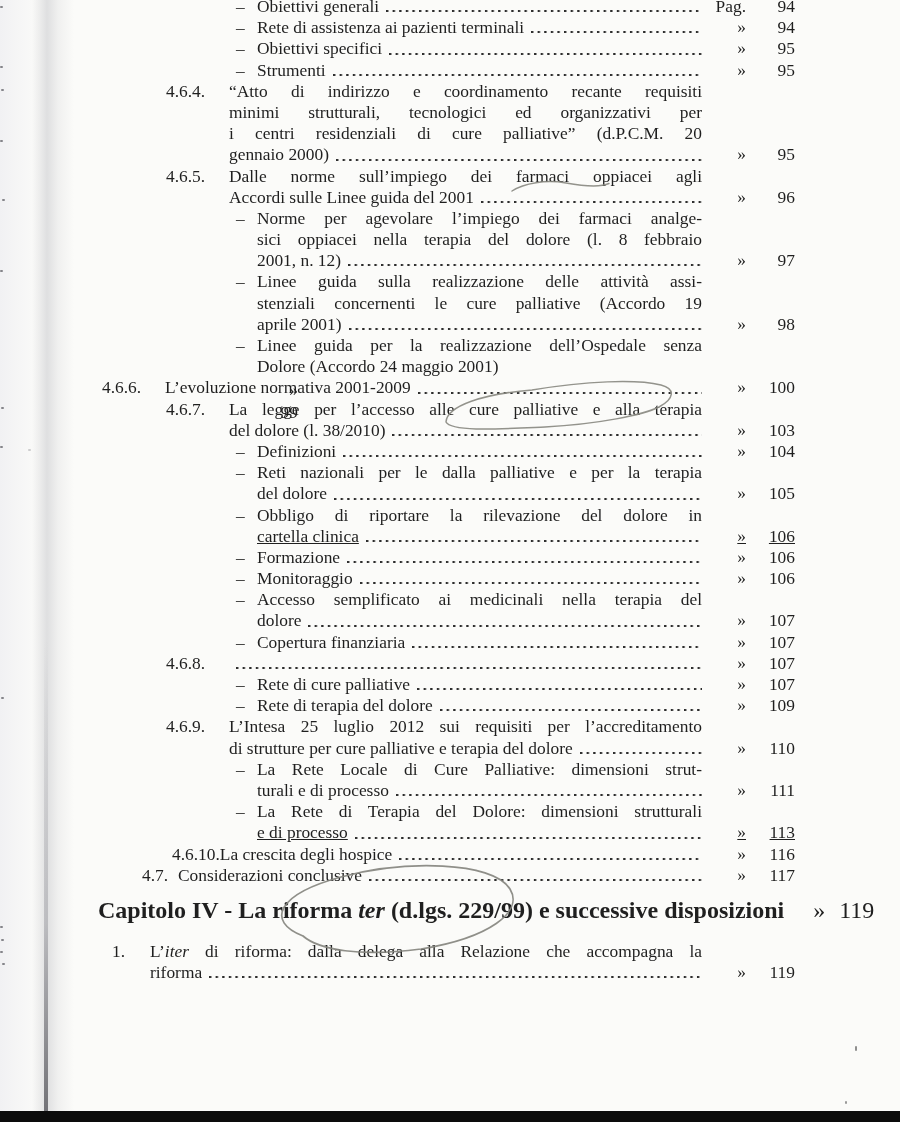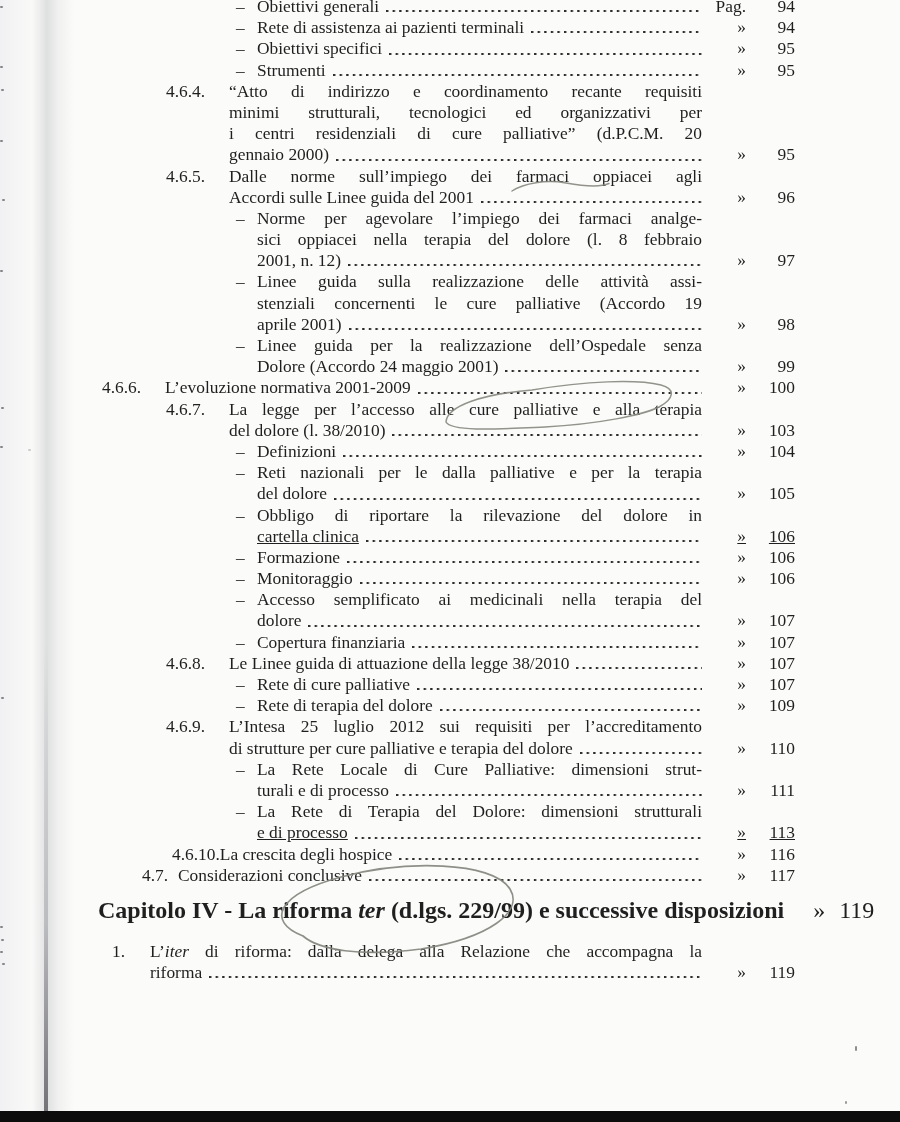--- a/index.html
+++ b/index.html
@@ -122,21 +122,21 @@
     <div class="row t-dashcont" style="padding-left: 257px;">
       <span class="txt">aprile 2001)</span>
       <span class="dots"></span>
       <span class="refcol">»</span>
       <span class="pagecol">98</span>
     </div>
     <div class="row t-dash just nopage" style="padding-left: 236px;">
       <span class="dashcol">–</span>
       <span class="txt">Linee guida per la realizzazione dell’Ospedale senza</span>
     </div>
-    <div class="row t-dashcont" style="padding-left: 257px;">
+    <div class="row t-dashcont" style="padding-left: 257px; flex-direction: column;">
       <span class="txt">Dolore (Accordo 24 maggio 2001)</span>
       <span class="dots"></span>
       <span class="refcol">»</span>
       <span class="pagecol">99</span>
     </div>
     <div class="row t-num" style="padding-left: 102px; align-items: center;">
       <span class="numcol" style="width: 63px;">4.6.6.</span>
       <span class="txt">L’evoluzione normativa 2001-2009</span>
       <span class="dots"></span>
       <span class="refcol">»</span>
@@ -205,21 +205,20 @@
     </div>
     <div class="row t-dash" style="padding-left: 236px;">
       <span class="dashcol">–</span>
       <span class="txt">Copertura finanziaria</span>
       <span class="dots"></span>
       <span class="refcol">»</span>
       <span class="pagecol">107</span>
     </div>
     <div class="row t-num" style="padding-left: 166px;">
       <span class="numcol" style="width: 63px;">4.6.8.</span>
-      <span class="txt">Le Linee guida di attuazione della legge 38/2010</span>
       <span class="dots"></span>
       <span class="refcol">»</span>
       <span class="pagecol">107</span>
     </div>
     <div class="row t-dash" style="padding-left: 236px;">
       <span class="dashcol">–</span>
       <span class="txt">Rete di cure palliative</span>
       <span class="dots"></span>
       <span class="refcol">»</span>
       <span class="pagecol">107</span>

